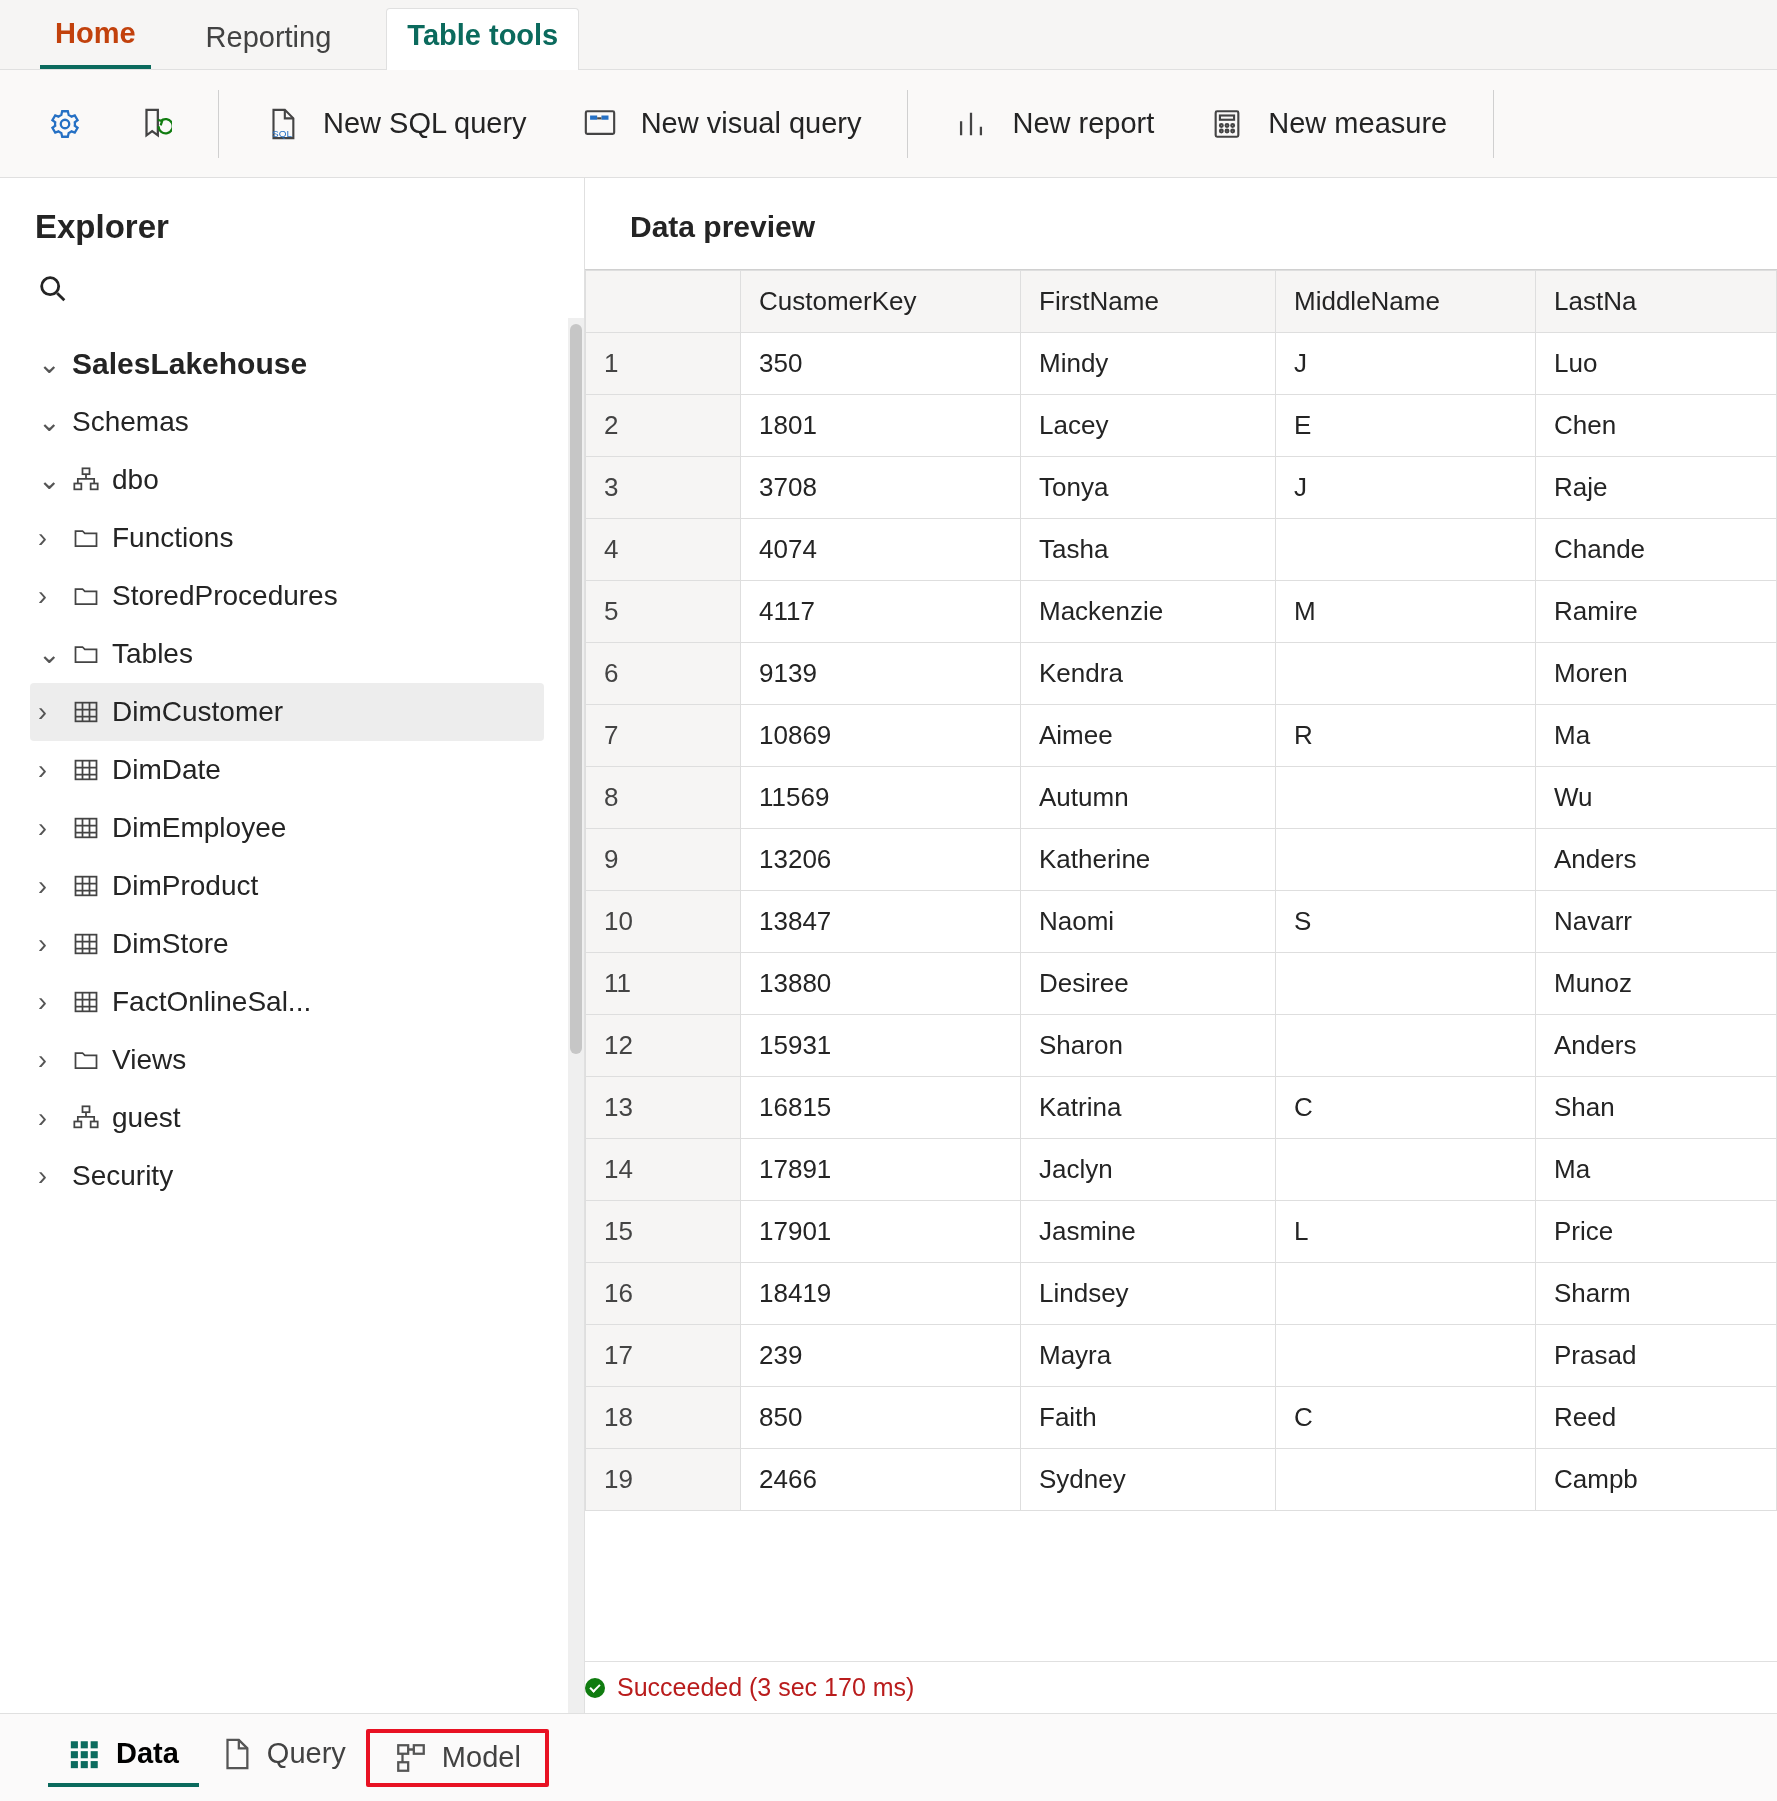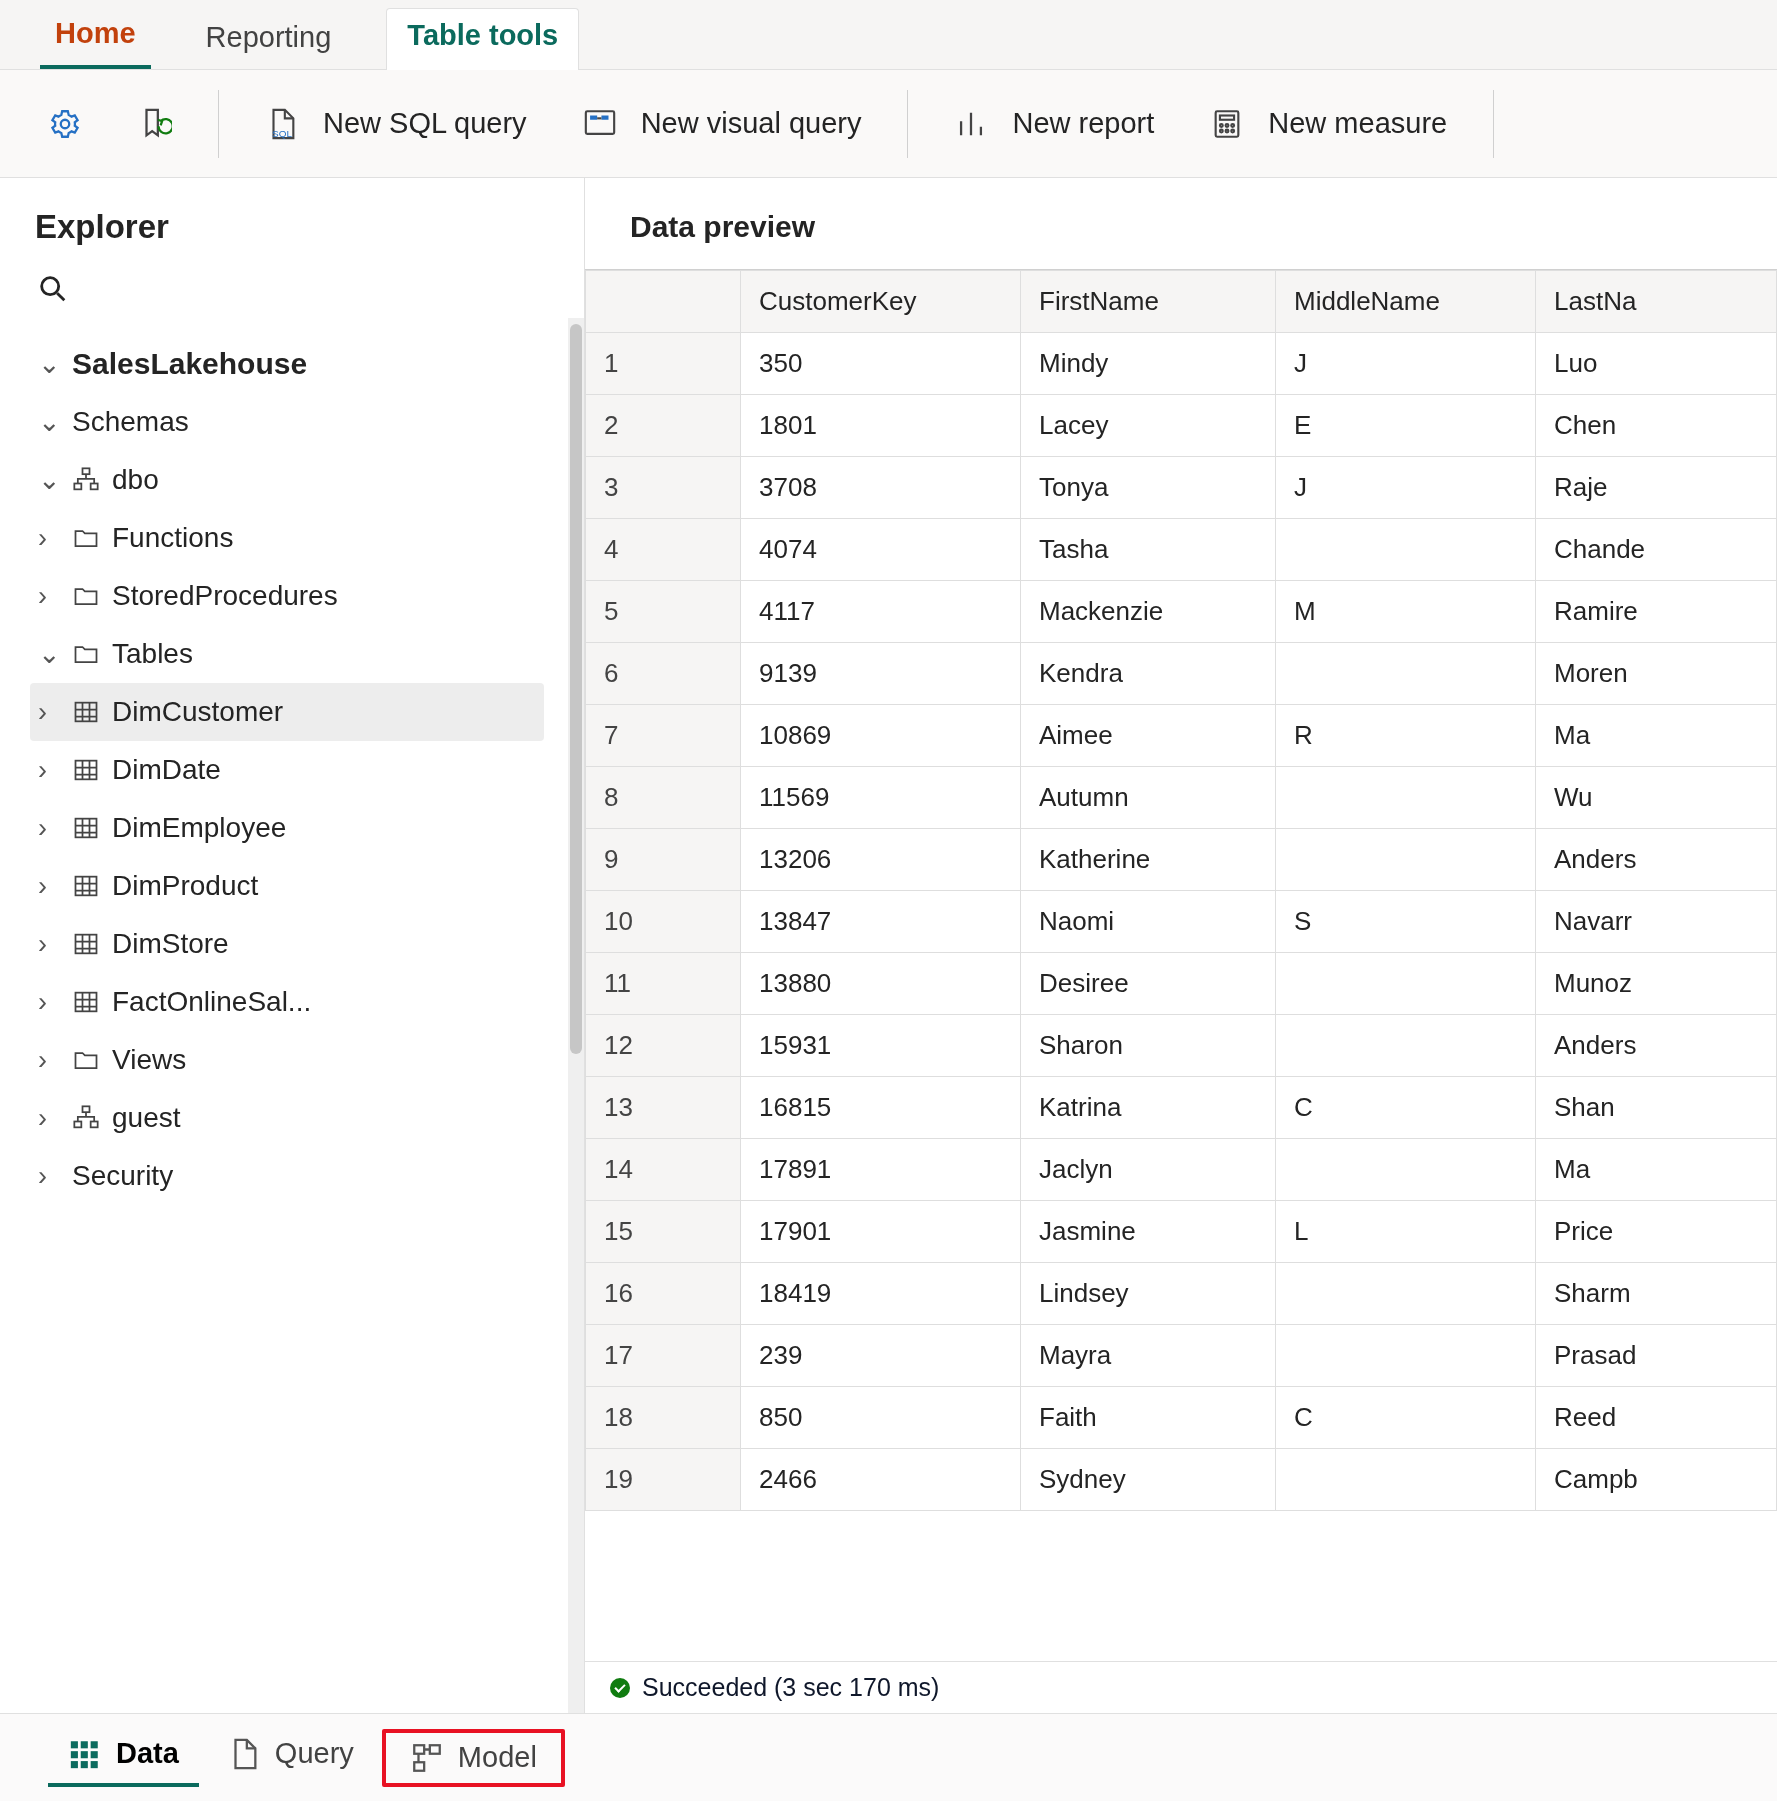--- a/index.html
+++ b/index.html
@@ -48,26 +48,26 @@
   .grid { flex: 1; overflow: hidden; border-top: 1px solid #d0d0d0; position: relative; }
   table { border-collapse: collapse; width: 100%; font-size: 26px; }
   th, td { border: 1px solid #dedede; text-align: left; height: 62px; padding: 0 18px; white-space: nowrap; }
   th { background: #f6f5f4; font-weight: 400; font-size: 26px; }
   th.rownum, td.rownum { width: 90px; text-align: left; background: #f6f5f4; color: #444; }
   th.first { width: 155px; }
   .col-ck { width: 280px; }
   .col-fn { width: 255px; }
   .col-mn { width: 260px; }
 
-  .status { height: 52px; display: flex; align-items: center; gap: 12px; padding-left: 25px; font-size: 25px; color: #0f172a; border-top: 1px solid #e0e0e0; background: #fff; }
+  .status { height: 52px; display: flex; align-items: center; gap: 12px; font-size: 25px; color: #b91c1c; border-top: 1px solid #e0e0e0; background: #fff; }
   .ok-dot { width: 20px; height: 20px; border-radius: 50%; background: #107c10; display: flex; align-items: center; justify-content: center; }
   .ok-dot::after { content: ""; width: 8px; height: 4px; border-left: 2px solid #fff; border-bottom: 2px solid #fff; transform: rotate(-45deg); margin-top: -2px; }
 
   
-  .footer { height: 88px; display: flex; align-items: center; gap: 8px; padding-left: 48px; border-top: 1px solid #e0e0e0; background: #fbfafa; font-size: 29px; }
+  .footer { height: 88px; display: flex; align-items: center; padding-left: 48px; border-top: 1px solid #e0e0e0; background: #fbfafa; font-size: 29px; }
   .ftab { display: flex; align-items: center; gap: 14px; padding: 8px 20px 16px 20px; cursor: pointer; color: #424242; }
   .ftab.active { font-weight: 700; color: #000; border-bottom: 4px solid #0b6a5d; padding-bottom: 12px; }
   .ftab.highlight { border: 4px solid #e81123; border-radius: 2px; padding: 8px 24px; }
 </style>
 </head>
 <body>
 
 <div class="tabs">
   <div class="tab active">Home</div>
   <div class="tab">Reporting</div>

